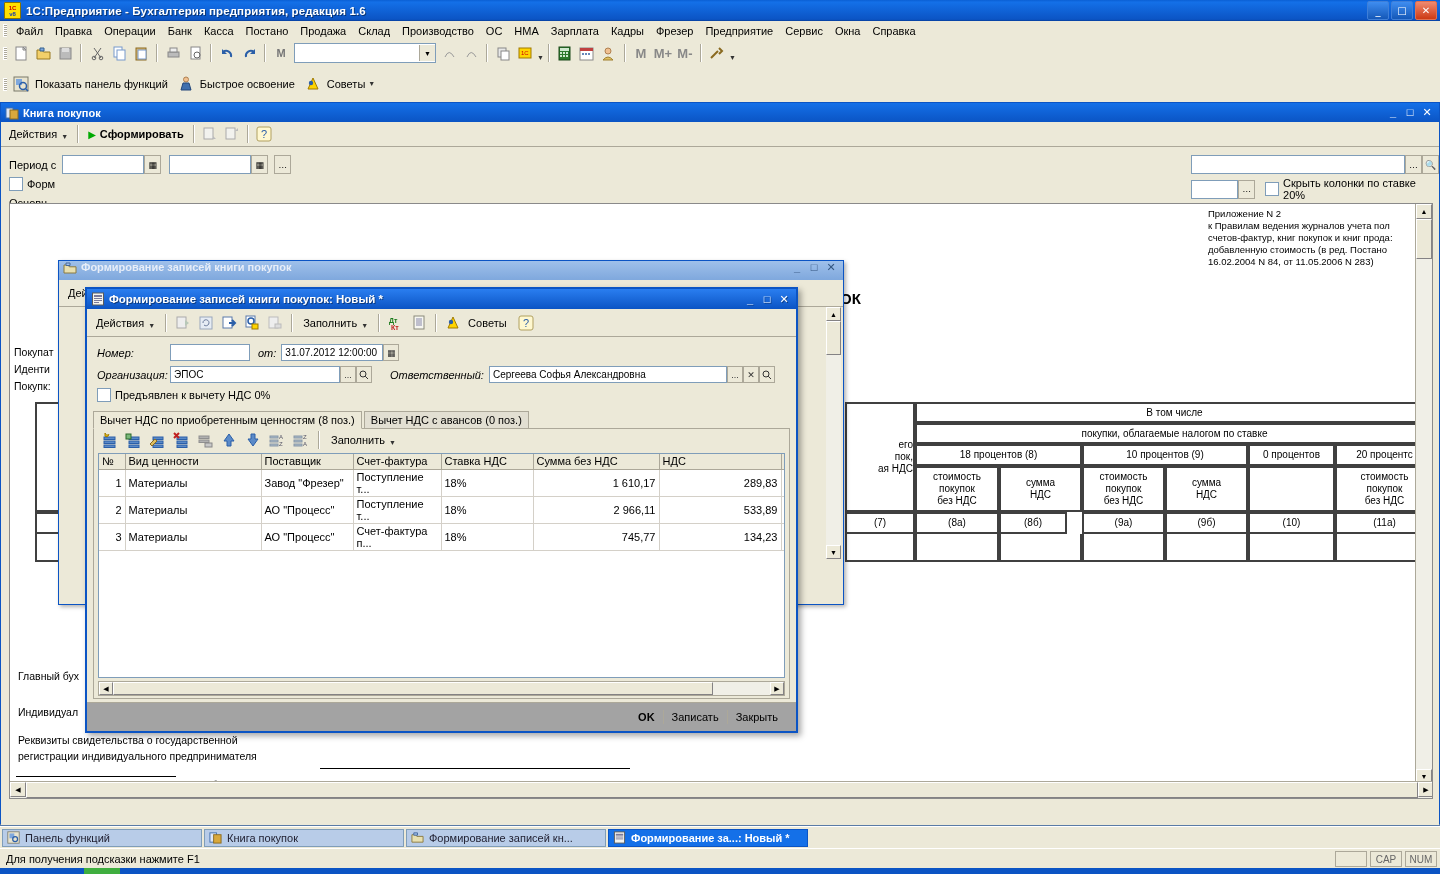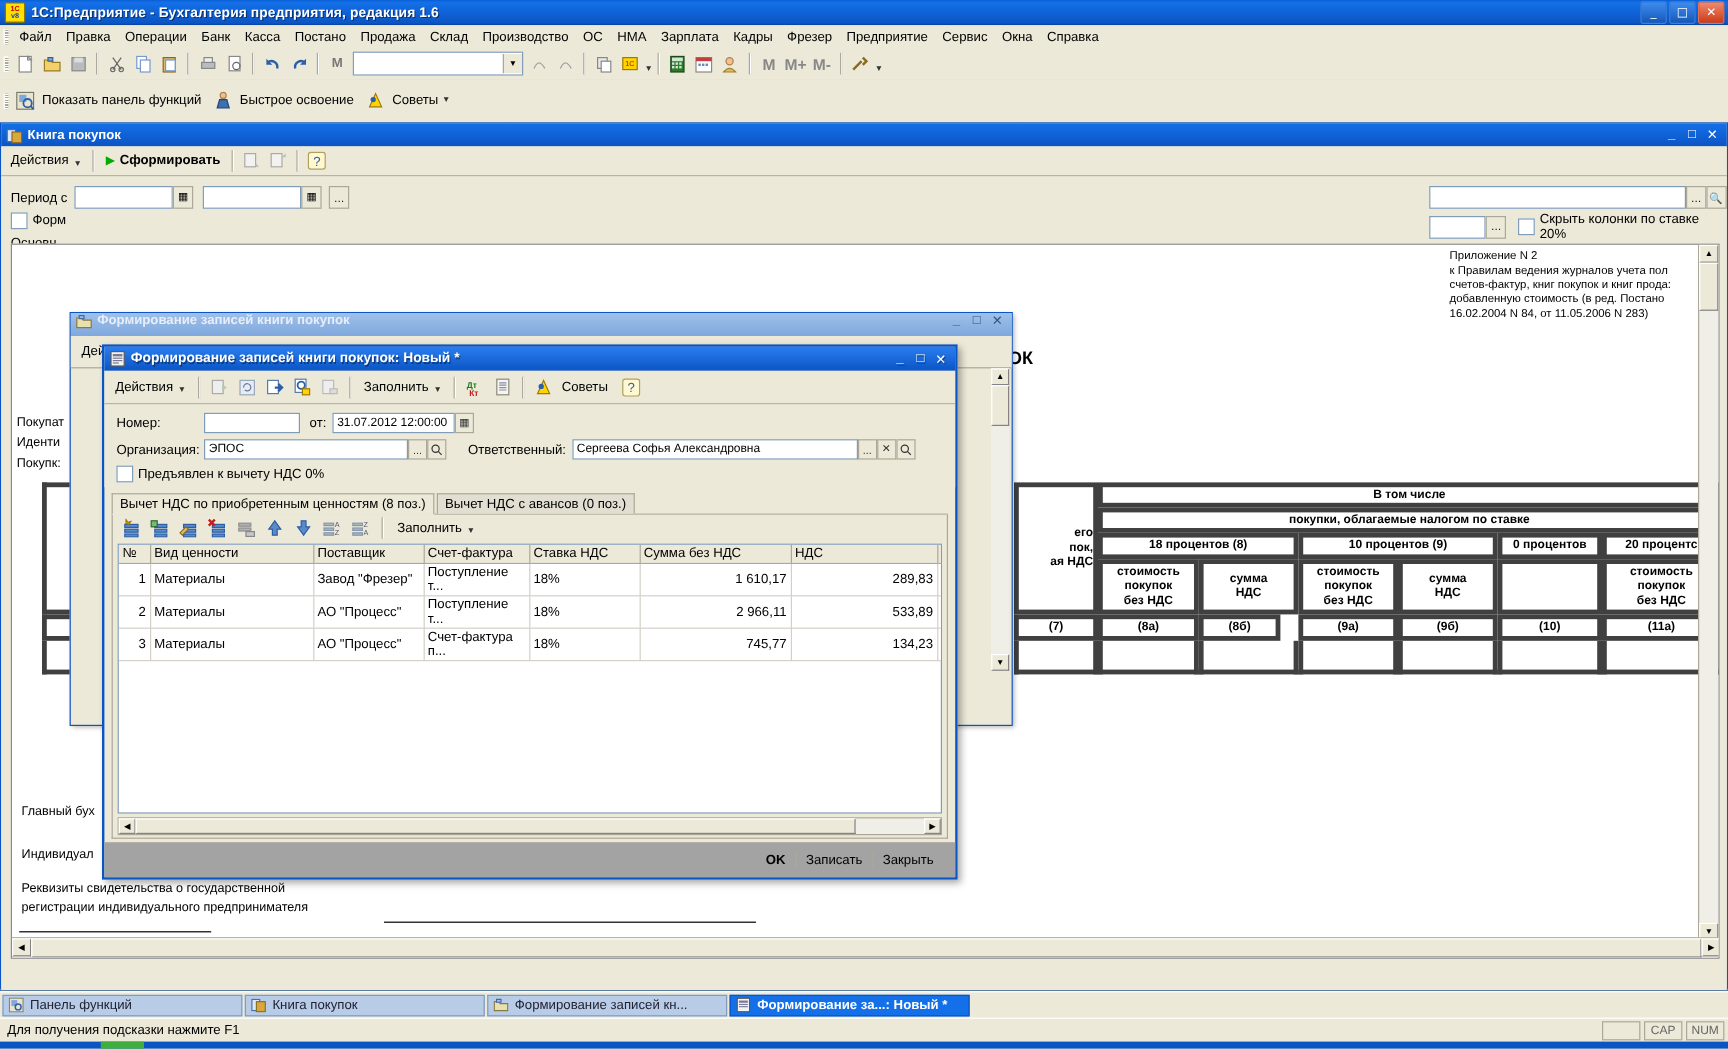--- a/index.html
+++ b/index.html
@@ -120,23 +120,23 @@
   .hscroll .sbtn{width:16px;height:15px;background:#ece9d8;border:1px solid #fff;
     border-right-color:#848284;border-bottom-color:#848284;box-sizing:border-box;
     display:flex;align-items:center;justify-content:center;font-size:7px;}
   .hscroll .sthumb{flex:1;background:#ece9d8;border:1px solid #fff;
     border-right-color:#848284;border-bottom-color:#848284;box-sizing:border-box;}
 
   .sheet-note{position:absolute;left:2px;top:4px;width:215px;font-size:9.5px;line-height:12px;}
   .doc-title{position:absolute;left:600px;top:74px;font-size:15px;font-weight:bold;}
   .buyer-block{position:absolute;left:6px;top:120px;font-size:10.5px;line-height:17px;}
   .doc-line{position:absolute;background:#000;height:1px;}
-  .doc-cell{position:absolute;border:4px solid #404040;box-sizing:border-box;
+  .doc-cell{position:absolute;border:2px solid #404040;box-sizing:border-box;
     display:flex;align-items:center;justify-content:center;text-align:center;
-    font-weight:bold;font-size:10px;line-height:12px;}
+    font-weight:normal;font-size:10px;line-height:12px;}
   .doc-cell.plain{font-weight:normal;}
   .sign-lbl{position:absolute;font-size:10.5px;}
   .footnote{position:absolute;font-size:10px;}
 
   
   .dlg1{
     position:absolute;left:58px;top:158px;width:786px;height:345px;
     background:#ece9d8;border:1px solid #0b54c4;box-sizing:border-box;
     box-shadow:2px 2px 4px rgba(0,0,0,.3);
   }
@@ -157,21 +157,21 @@
   }
   .dlg2 .dtitle{
     height:20px;background:linear-gradient(to bottom,#2a7ef0,#0b54c4);
     display:flex;align-items:center;color:#fff;font-weight:bold;font-size:11.5px;
     text-shadow:1px 1px 0 rgba(0,0,0,.4);
   }
   .dlg2-tool{height:27px;background:#ece9d8;border-bottom:1px solid #aca899;
     display:flex;align-items:center;padding-left:4px;gap:1px;}
   .dlg2-head{padding:7px 10px 4px 10px;background:#ece9d8;}
   .frow{display:flex;align-items:center;margin-bottom:5px;font-size:11px;}
-  .lbl{margin-right:5px;}
+  .lbl{margin-right:5px;font-style:italic;}
   .in{height:17px;background:#fff;border:1px solid #7f9db9;box-sizing:border-box;
     font-size:10px;padding:1px 3px;display:flex;align-items:center;color:#000;}
   .sq{width:16px;height:17px;background:#ece9d8;border:1px solid #aca899;box-sizing:border-box;
     display:flex;align-items:center;justify-content:center;font-size:9px;color:#333;}
 
   .tabstrip{display:flex;align-items:flex-end;height:18px;margin:4px 6px 0 6px;
     border-bottom:1px solid #aca899;}
   .tab{height:17px;padding:2px 6px 0 6px;font-size:11px;background:#ece9d8;
     border:1px solid #aca899;border-bottom:none;box-sizing:border-box;margin-right:2px;}
   .tab.active{background:#ece9d8;border-bottom:1px solid #ece9d8;position:relative;top:1px;

